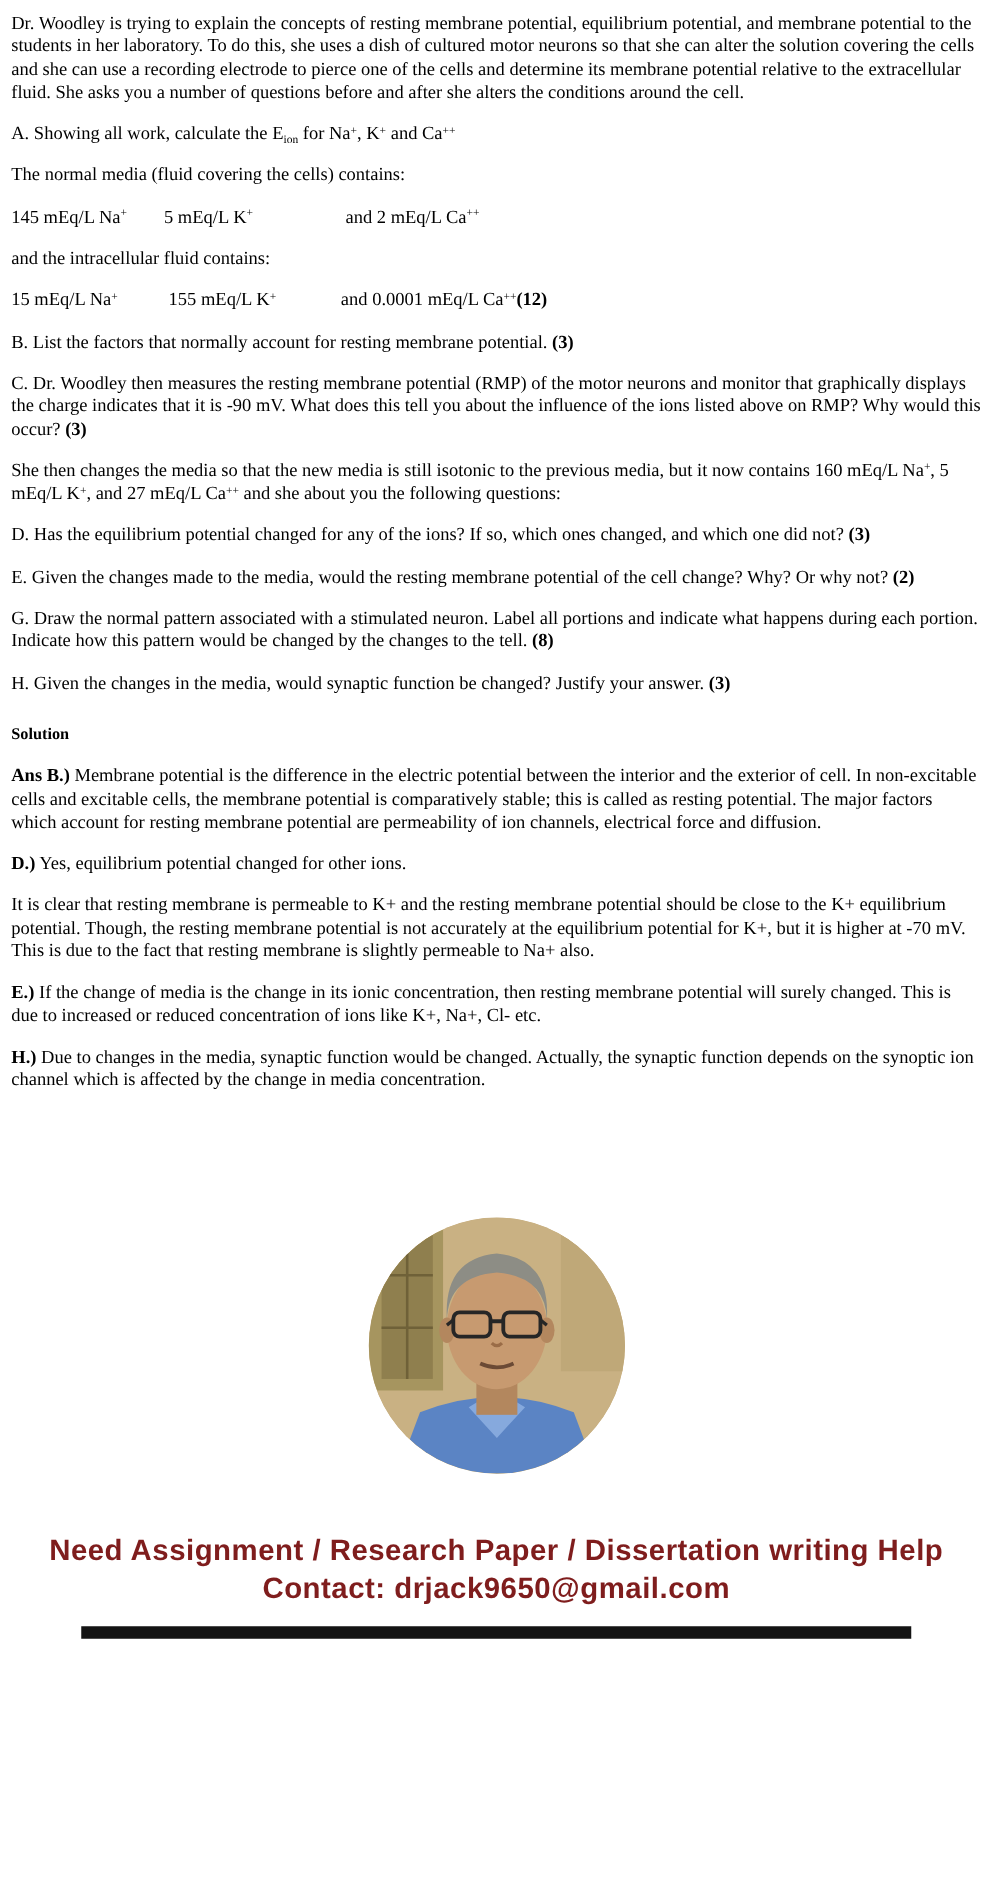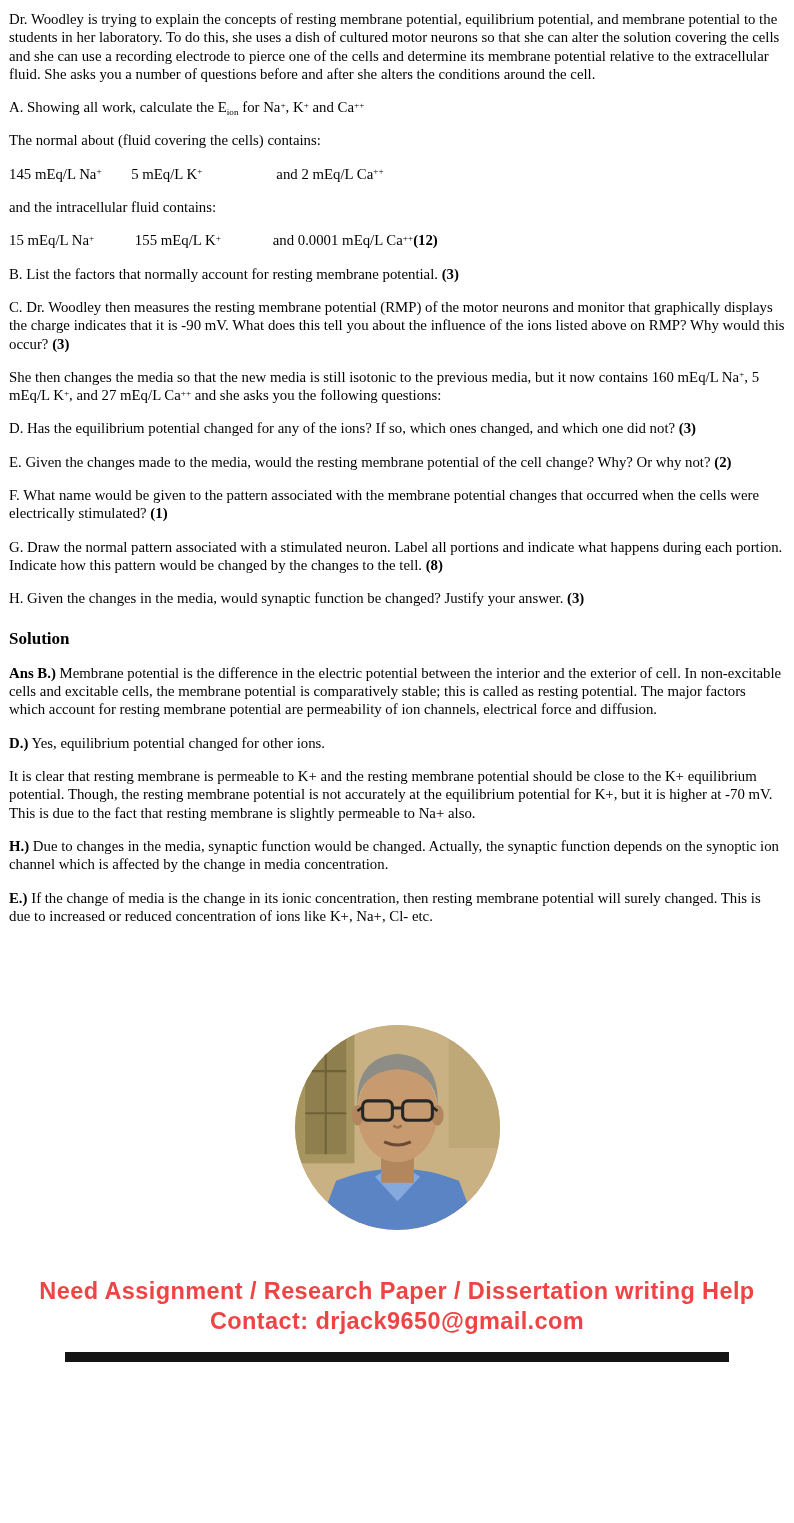--- a/index.html
+++ b/index.html
@@ -9,21 +9,21 @@
     height: 1523px;
     overflow: hidden;
     font-family: "Liberation Serif", serif;
     font-size: 14.8px;
     color: #000000;
   }
   .doc { padding: 10px 9px 0 9px; }
   .block { line-height: 18.3px; margin-bottom: 15px; }
   .block.pre { white-space: pre-wrap; }
   h2.block {
-    font-size: 17px;
+    font-size: 13px;
     font-weight: bold;
     margin-top: 22px;
     margin-bottom: 16px;
   }
   .block sup, .block sub {
     font-size: 0.62em;
     line-height: 0;
     position: relative;
     vertical-align: baseline;
   }
@@ -39,54 +39,53 @@
   }
   .footer {
     margin: 46px auto 0 auto;
     width: 740px;
     text-align: center;
     font-family: "Liberation Sans", sans-serif;
     font-weight: 700;
     font-size: 23.5px;
     line-height: 30px;
     letter-spacing: 0.4px;
-    color: #ef4444;
+    color: #7f1d1d;
   }
   .footer .footer-line { margin: 0; }
   .strip {
     margin: 16px auto 0 auto;
     width: 664px;
     height: 10px;
     background: #141414;
   }
 </style>
 </head>
 <body>
 
 <div class="doc">
     <p class="block"><span>Dr. Woodley is trying to explain the concepts of resting membrane potential, equilibrium potential, and membrane potential to the students in her laboratory. To do this, she uses a dish of cultured motor neurons so that she can alter the solution covering the cells and she can use a recording electrode to pierce one of the cells and determine its membrane potential relative to the extracellular fluid. She asks you a number of questions before and after she alters the conditions around the cell.</span></p>
     <p class="block"><span>A. Showing all work, calculate the E</span><sub>ion</sub><span> for Na</span><sup>+</sup><span>, K</span><sup>+</sup><span> and Ca</span><sup>++</sup></p>
-    <p class="block"><span>The normal about (fluid covering the cells) contains:</span></p>
+    <p class="block"><span>The normal media (fluid covering the cells) contains:</span></p>
     <p class="block pre"><span>145 mEq/L Na</span><sup>+</sup><span>        5 mEq/L K</span><sup>+</sup><span>                    and 2 mEq/L Ca</span><sup>++</sup></p>
     <p class="block"><span>and the intracellular fluid contains:</span></p>
     <p class="block pre"><span>15 mEq/L Na</span><sup>+</sup><span>           155 mEq/L K</span><sup>+</sup><span>              and 0.0001 mEq/L Ca</span><sup>++</sup><b>(12)</b></p>
     <p class="block"><span>B. List the factors that normally account for resting membrane potential. </span><b>(3)</b></p>
     <p class="block"><span>C. Dr. Woodley then measures the resting membrane potential (RMP) of the motor neurons and monitor that graphically displays the charge indicates that it is -90 mV. What does this tell you about the influence of the ions listed above on RMP? Why would this occur? </span><b>(3)</b></p>
-    <p class="block"><span>She then changes the media so that the new media is still isotonic to the previous media, but it now contains 160 mEq/L Na</span><sup>+</sup><span>, 5 mEq/L K</span><sup>+</sup><span>, and 27 mEq/L Ca</span><sup>++</sup><span> and she asks you the following questions:</span></p>
+    <p class="block"><span>She then changes the media so that the new media is still isotonic to the previous media, but it now contains 160 mEq/L Na</span><sup>+</sup><span>, 5 mEq/L K</span><sup>+</sup><span>, and 27 mEq/L Ca</span><sup>++</sup><span> and she about you the following questions:</span></p>
     <p class="block"><span>D. Has the equilibrium potential changed for any of the ions? If so, which ones changed, and which one did not? </span><b>(3)</b></p>
     <p class="block"><span>E. Given the changes made to the media, would the resting membrane potential of the cell change? Why? Or why not? </span><b>(2)</b></p>
-    <p class="block"><span>F. What name would be given to the pattern associated with the membrane potential changes that occurred when the cells were electrically stimulated? </span><b>(1)</b></p>
     <p class="block"><span>G. Draw the normal pattern associated with a stimulated neuron. Label all portions and indicate what happens during each portion. Indicate how this pattern would be changed by the changes to the tell. </span><b>(8)</b></p>
     <p class="block"><span>H. Given the changes in the media, would synaptic function be changed? Justify your answer. </span><b>(3)</b></p>
     <h2 class="block"><span>Solution</span></h2>
     <p class="block"><b>Ans B.)</b><span> Membrane potential is the difference in the electric potential between the interior and the exterior of cell. In non-excitable cells and excitable cells, the membrane potential is comparatively stable; this is called as resting potential. The major factors which account for resting membrane potential are permeability of ion channels, electrical force and diffusion.</span></p>
     <p class="block"><b>D.)</b><span> Yes, equilibrium potential changed for other ions.</span></p>
     <p class="block"><span>It is clear that resting membrane is permeable to K+ and the resting membrane potential should be close to the K+ equilibrium potential. Though, the resting membrane potential is not accurately at the equilibrium potential for K+, but it is higher at -70 mV. This is due to the fact that resting membrane is slightly permeable to Na+ also.</span></p>
+    <p class="block"><b>E.)</b><span> If the change of media is the change in its ionic concentration, then resting membrane potential will surely changed. This is due to increased or reduced concentration of ions like K+, Na+, Cl- etc.</span></p>
     <p class="block"><b>H.)</b><span> Due to changes in the media, synaptic function would be changed. Actually, the synaptic function depends on the synoptic ion channel which is affected by the change in media concentration.</span></p>
-    <p class="block"><b>E.)</b><span> If the change of media is the change in its ionic concentration, then resting membrane potential will surely changed. This is due to increased or reduced concentration of ions like K+, Na+, Cl- etc.</span></p>
   </div>
 
 <div class="avatar-wrap">
   <div class="avatar">
     <svg viewBox="0 0 200 200" width="205" height="205" aria-hidden="true">
       <defs>
         <clipPath id="circ">
             <circle cx="100" cy="100" r="100"></circle>
           </clipPath>
       </defs>

